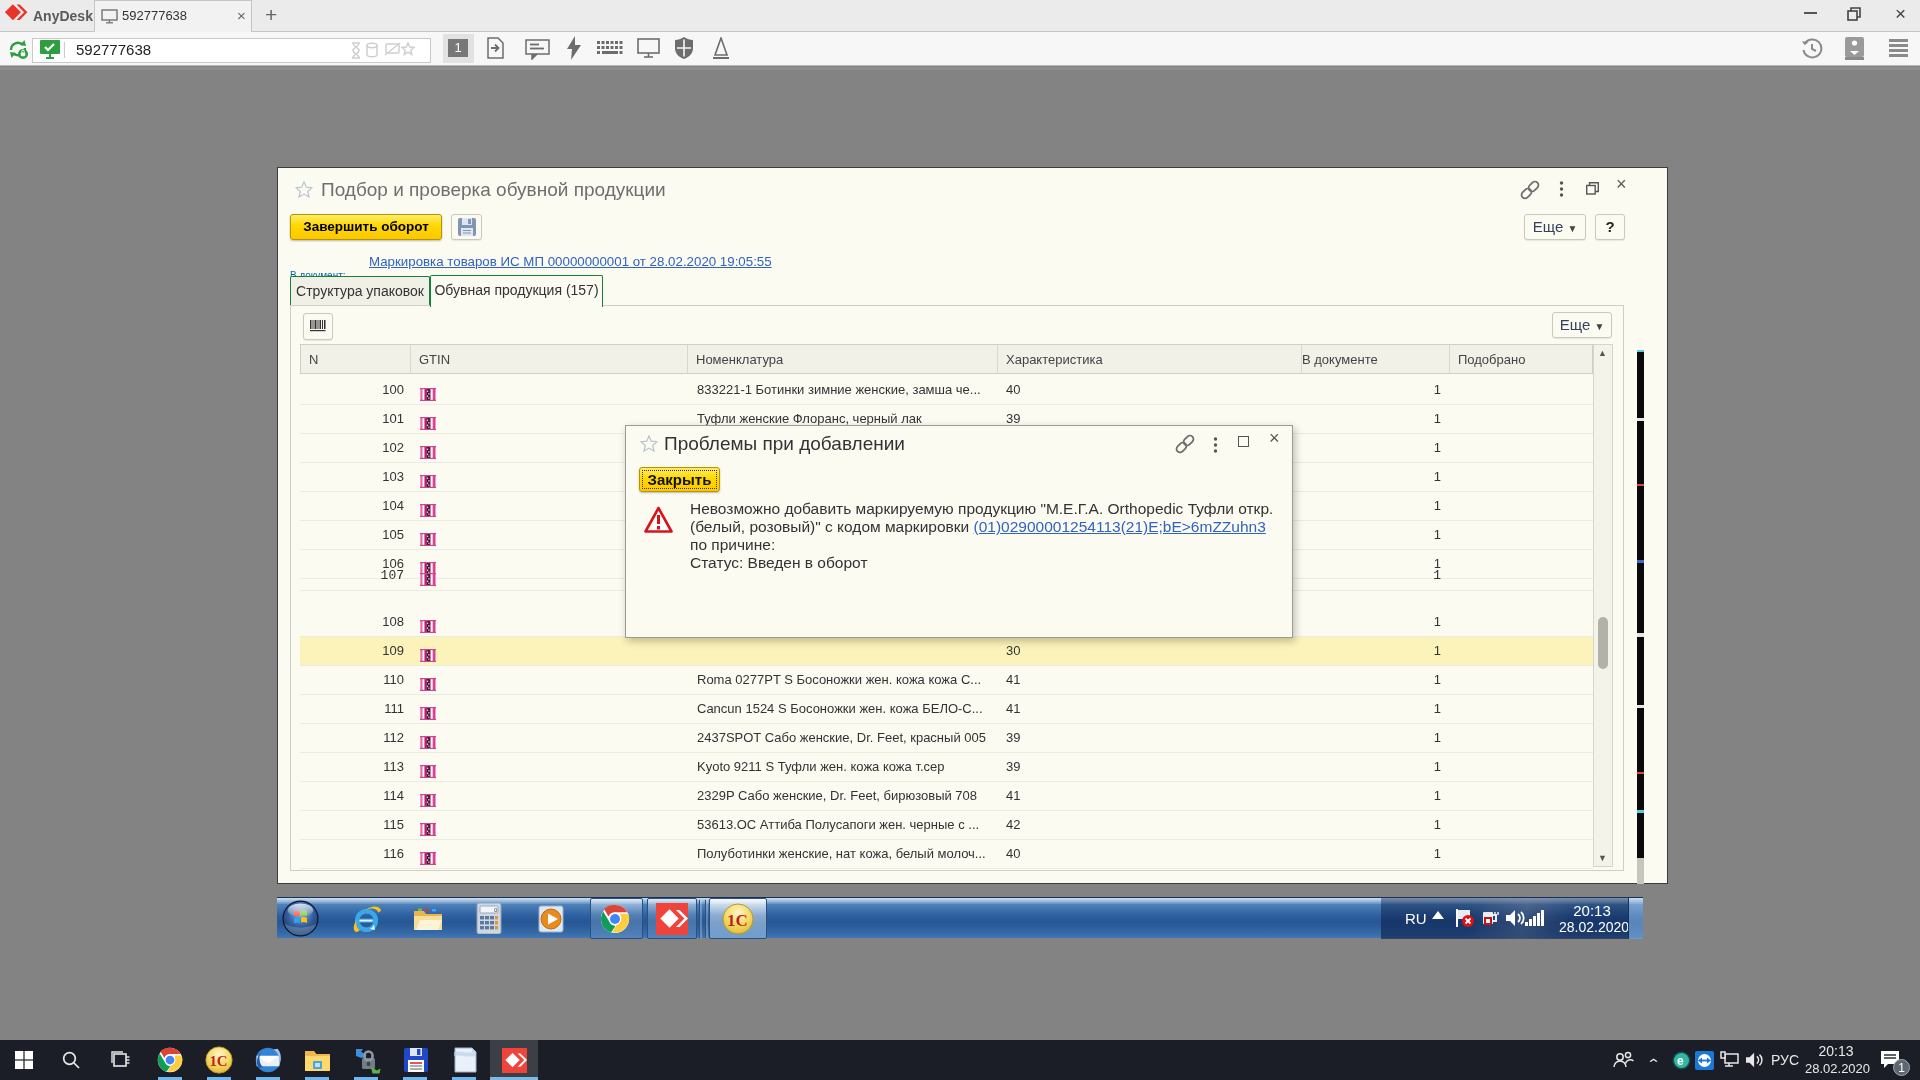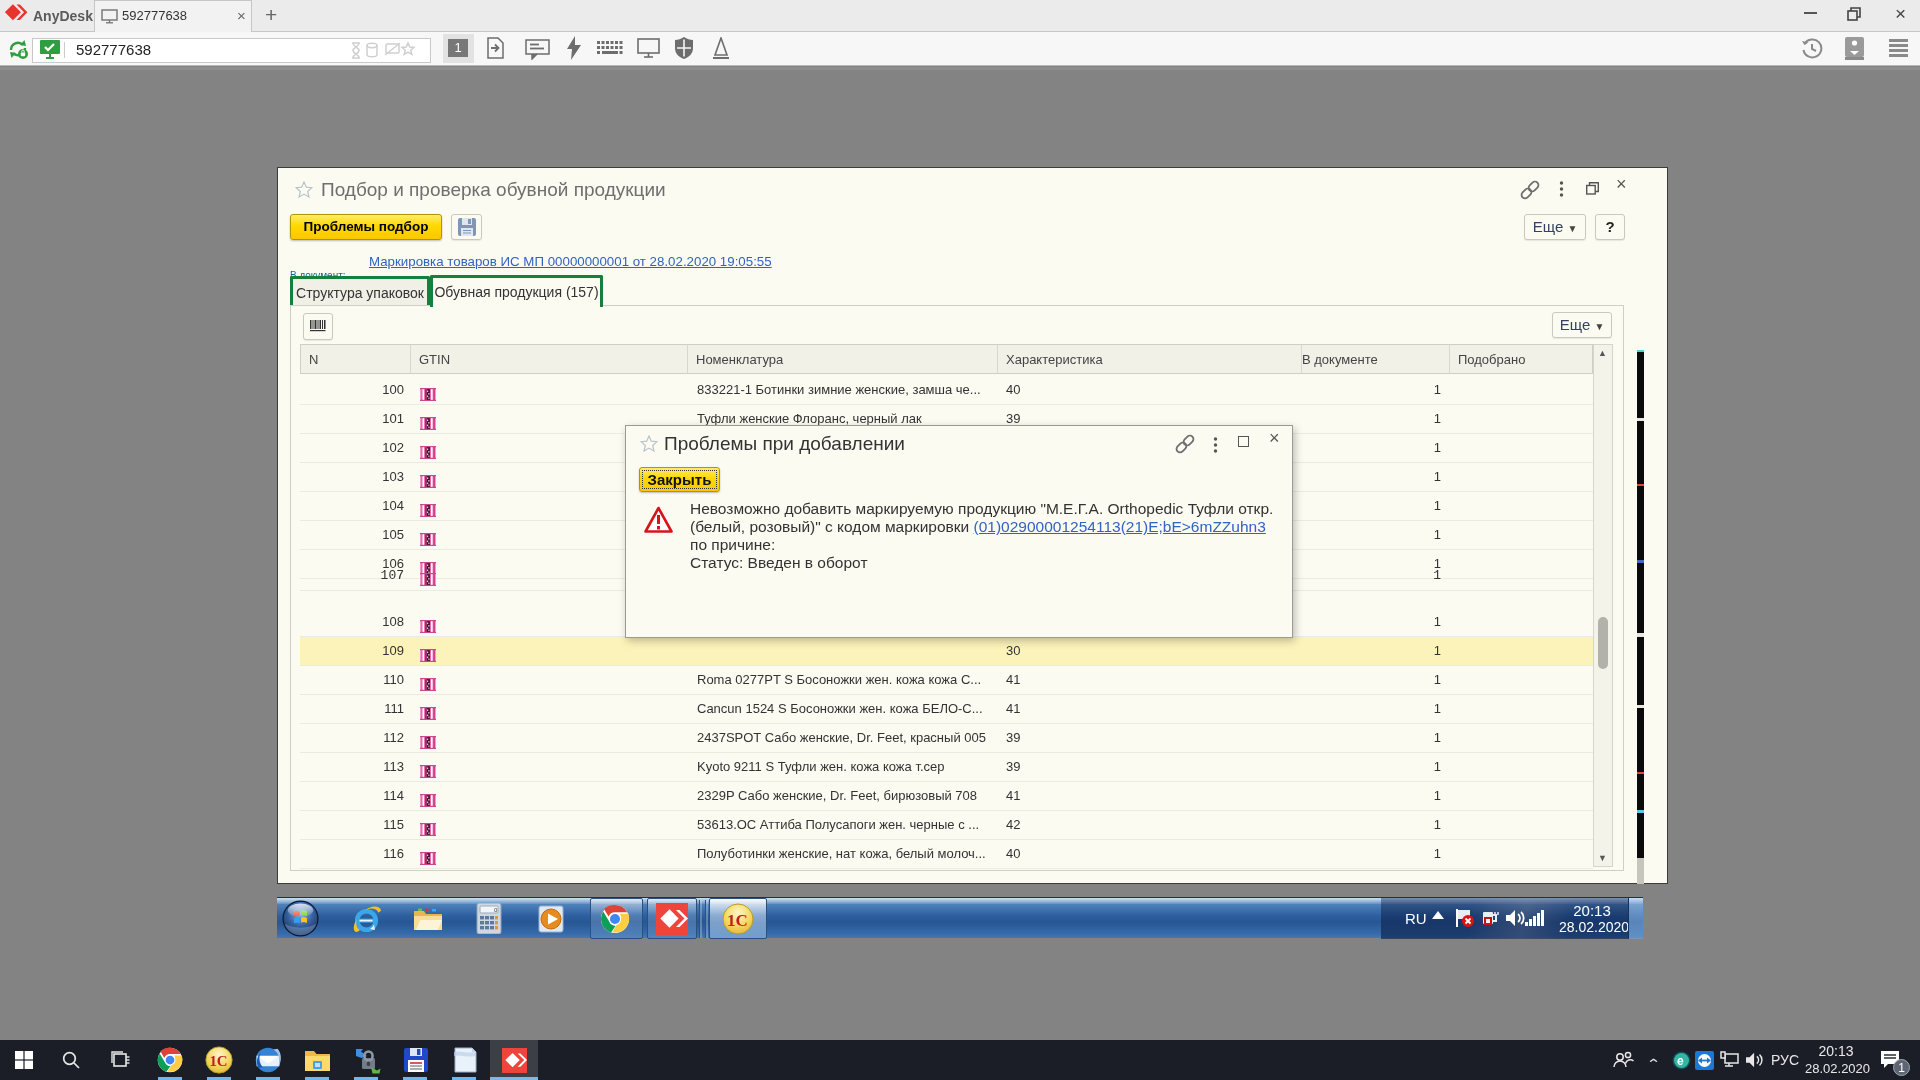--- a/index.html
+++ b/index.html
@@ -10,21 +10,21 @@
 
 #adtitle { left:0; top:0; width:1920px; height:32px; background:#ebebeb; border-bottom:1px solid #c6c6c6; }
 #adtab { left:94px; top:0px; width:158px; height:32px; background:#f2f2f2; border:1px solid #c6c6c6; border-bottom:none; }
 #adtoolbar { left:0; top:32px; width:1920px; height:34px; background:#f7f7f7; border-bottom:1px solid #b9b9b9; }
 #addrbox { left:32px; top:6px; width:399px; height:25px; background:#fff; border:1px solid #c9c9c9; }
 
 
 #w1c { left:277px; top:167px; width:1391px; height:717px; background:#fbfbf2; border:1px solid #3c3c3c; }
 .btn1c { position:absolute; background:#fbfbf2; border:1px solid #c9c9bd; border-radius:3px; box-shadow:0 1px 1px rgba(0,0,0,0.08); color:#35425e; font-size:15px; text-align:center; }
 .ybtn { background:linear-gradient(#ffec6a,#ffd800 45%,#fdc800); border:1px solid #b39500; border-radius:3px; box-shadow:0 1px 2px rgba(0,0,0,0.25); font-weight:bold; color:#111; }
-.tab1c { position:absolute; height:30px; border:3px solid #15803d; border-radius:2px 2px 0 0; font-size:14px; color:#333; text-align:center; line-height:28px; white-space:nowrap; }
+.tab1c { position:absolute; height:30px; border:1px solid #15803d; border-radius:2px 2px 0 0; font-size:14px; color:#333; text-align:center; line-height:28px; white-space:nowrap; }
 
 
 #tbl { left:22px; top:176px; width:1313px; height:523px; }
 .hdr { position:absolute; top:0; height:30px; background:#f1f1e8; border-top:1px solid #cfcfc5; border-bottom:1px solid #cfcfc5; font-size:13px; color:#444; line-height:29px; }
 .row { position:absolute; height:29px; width:1293px; border-bottom:1px solid #ebebe1; font-size:13px; color:#333; line-height:28px; }
 .cN { position:absolute; left:0; width:104px; text-align:right; }
 .cG { position:absolute; left:120px; top:7px; }
 .cNom { position:absolute; left:397px; width:302px; white-space:nowrap; overflow:hidden; }
 .cHar { position:absolute; left:706px; }
 .cDoc { position:absolute; left:1001px; width:140px; text-align:right; }
@@ -182,21 +182,21 @@
    <circle cx="2.5" cy="2" r="1.7"></circle>
       <circle cx="2.5" cy="8" r="1.7"></circle>
       <circle cx="2.5" cy="14" r="1.7"></circle>
     </svg>
   <svg class="abs" style="left:1308px;top:14px" width="13" height="13" viewBox="0 0 13 13" fill="none" stroke="#555" stroke-width="1.4">
    <rect x="0.7" y="3.5" width="8.5" height="8.5"></rect>
    <path d="M3.5 3.5 V0.7 H12.3 V9.5 H9.5"></path>
   </svg>
   <div class="abs" style="left:1338px;top:6px;font-size:18px;color:#555;">×</div>
 
-  <div class="btn1c ybtn" style="left:12px;top:46px;width:152px;height:26px;font-size:13.5px;line-height:24px;color:#000;white-space:nowrap;">Проблемы подбор</div>
+  <div class="btn1c ybtn" style="left:12px;top:46px;width:152px;height:26px;font-size:13.5px;line-height:24px;color:#000;white-space:nowrap;">Завершить оборот</div>
   <div class="btn1c" style="left:173px;top:46px;width:31px;height:26px;">
     <svg style="margin-top:3px" width="18" height="18" viewBox="0 0 18 18">
      <rect x="0" y="0" width="18" height="18" rx="2" fill="#8096b5"></rect>
      <rect x="4" y="0" width="10" height="7" fill="#dfe6ef"></rect>
      <rect x="10" y="1" width="3" height="5" fill="#8096b5"></rect>
      <rect x="3" y="10" width="12" height="8" fill="#dfe6ef"></rect>
      <line x1="5" y1="12.5" x2="13" y2="12.5" stroke="#8096b5" stroke-width="1"></line>
      <line x1="5" y1="15" x2="13" y2="15" stroke="#8096b5" stroke-width="1"></line>
     </svg>
   </div>

